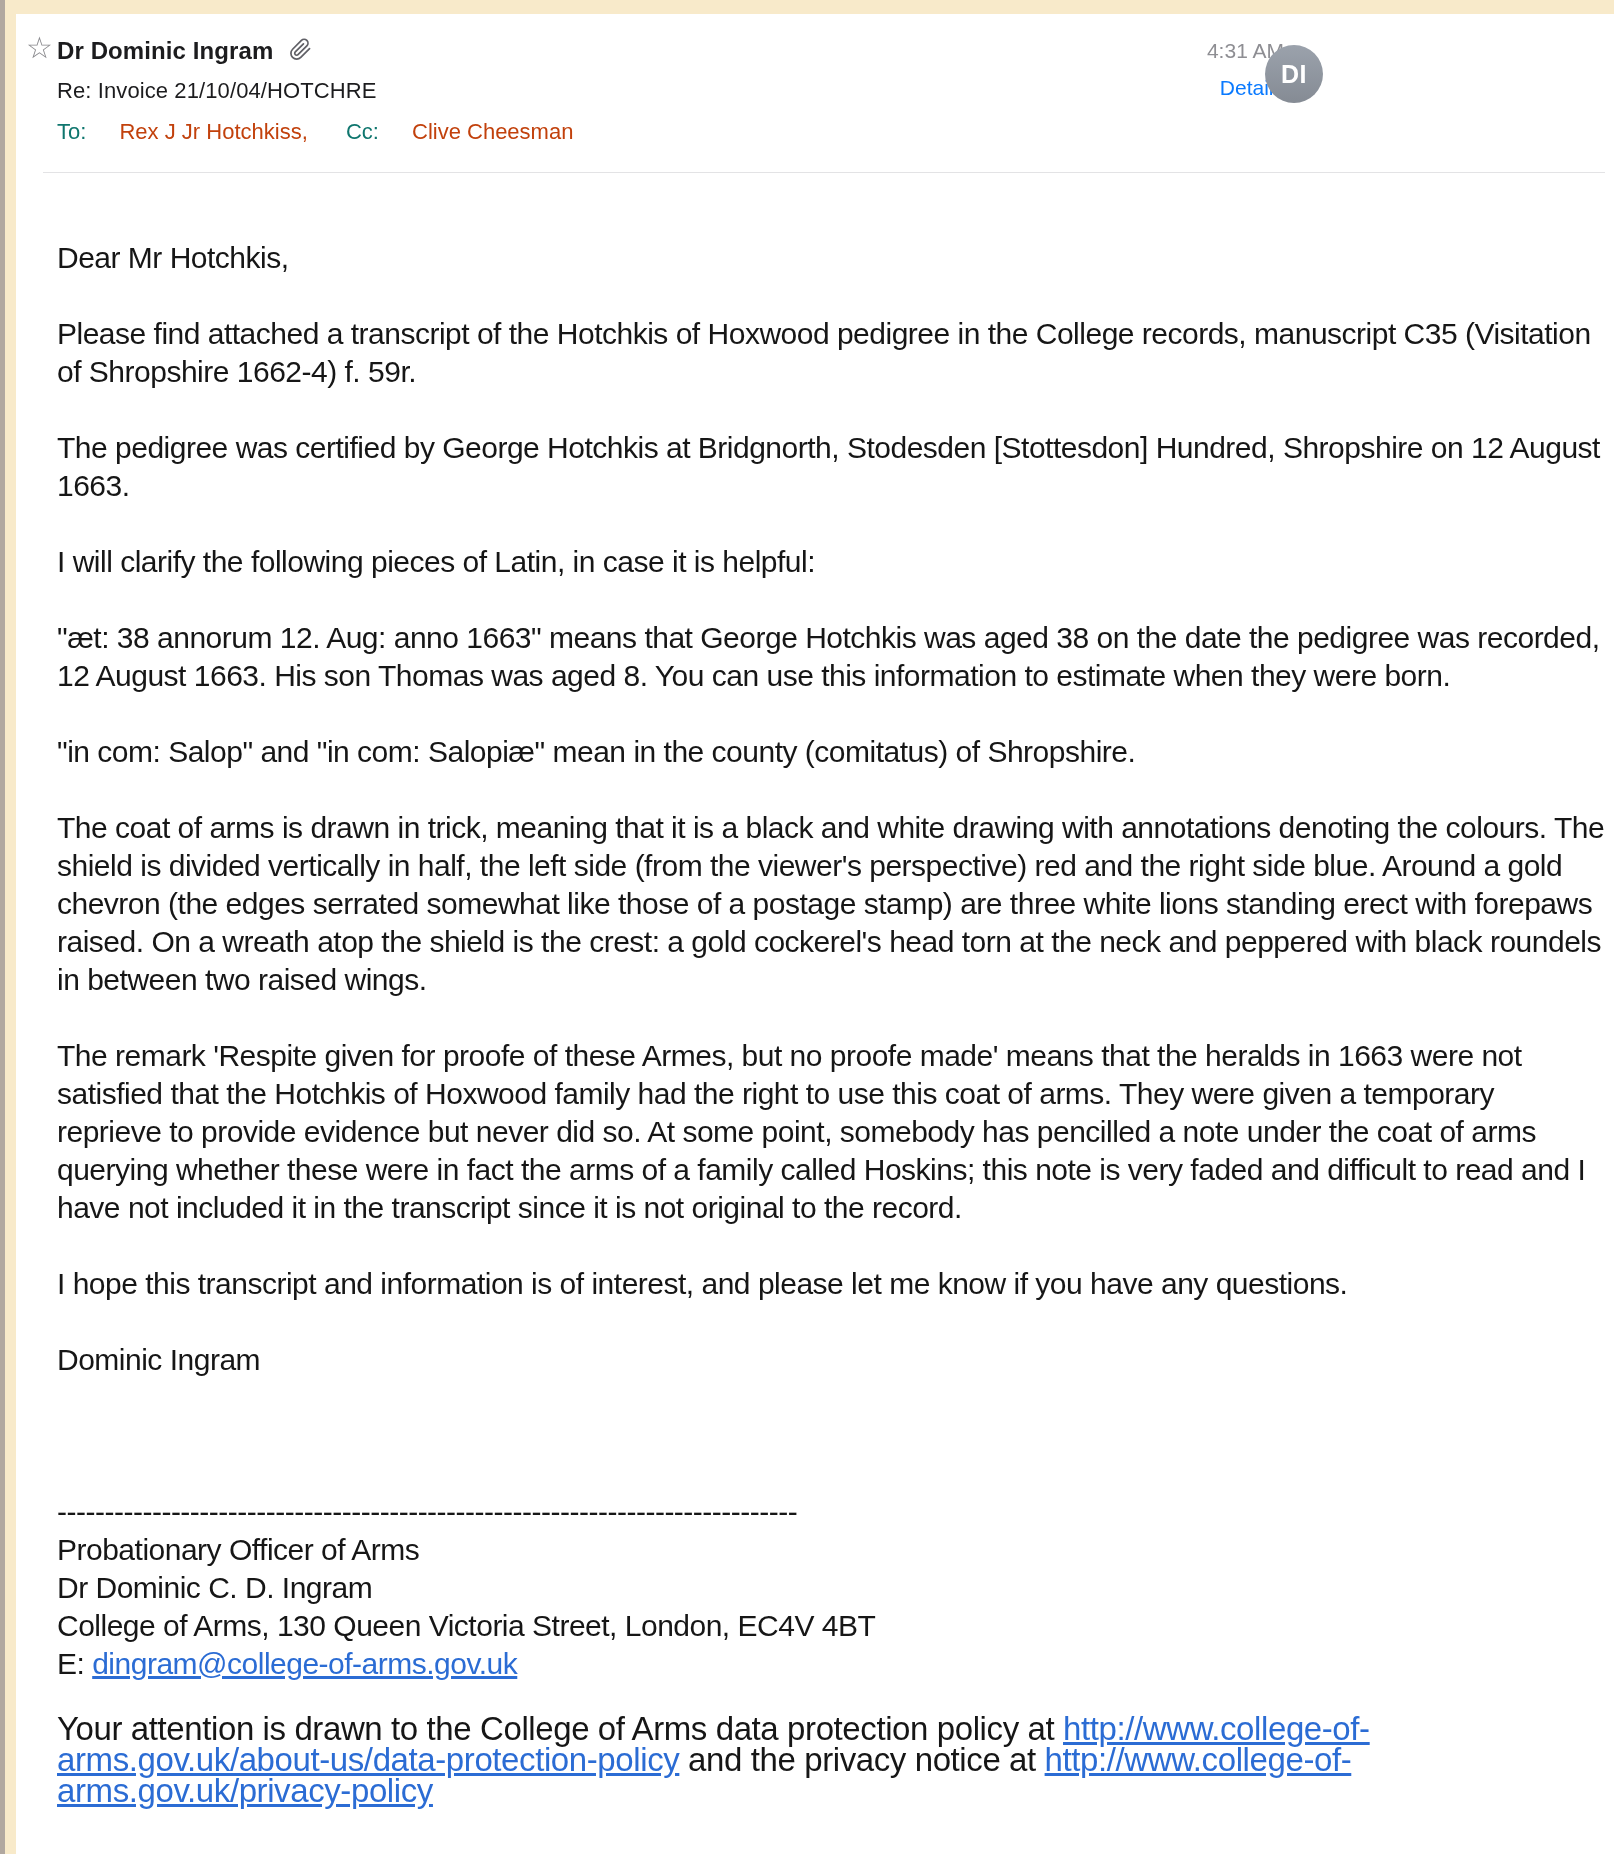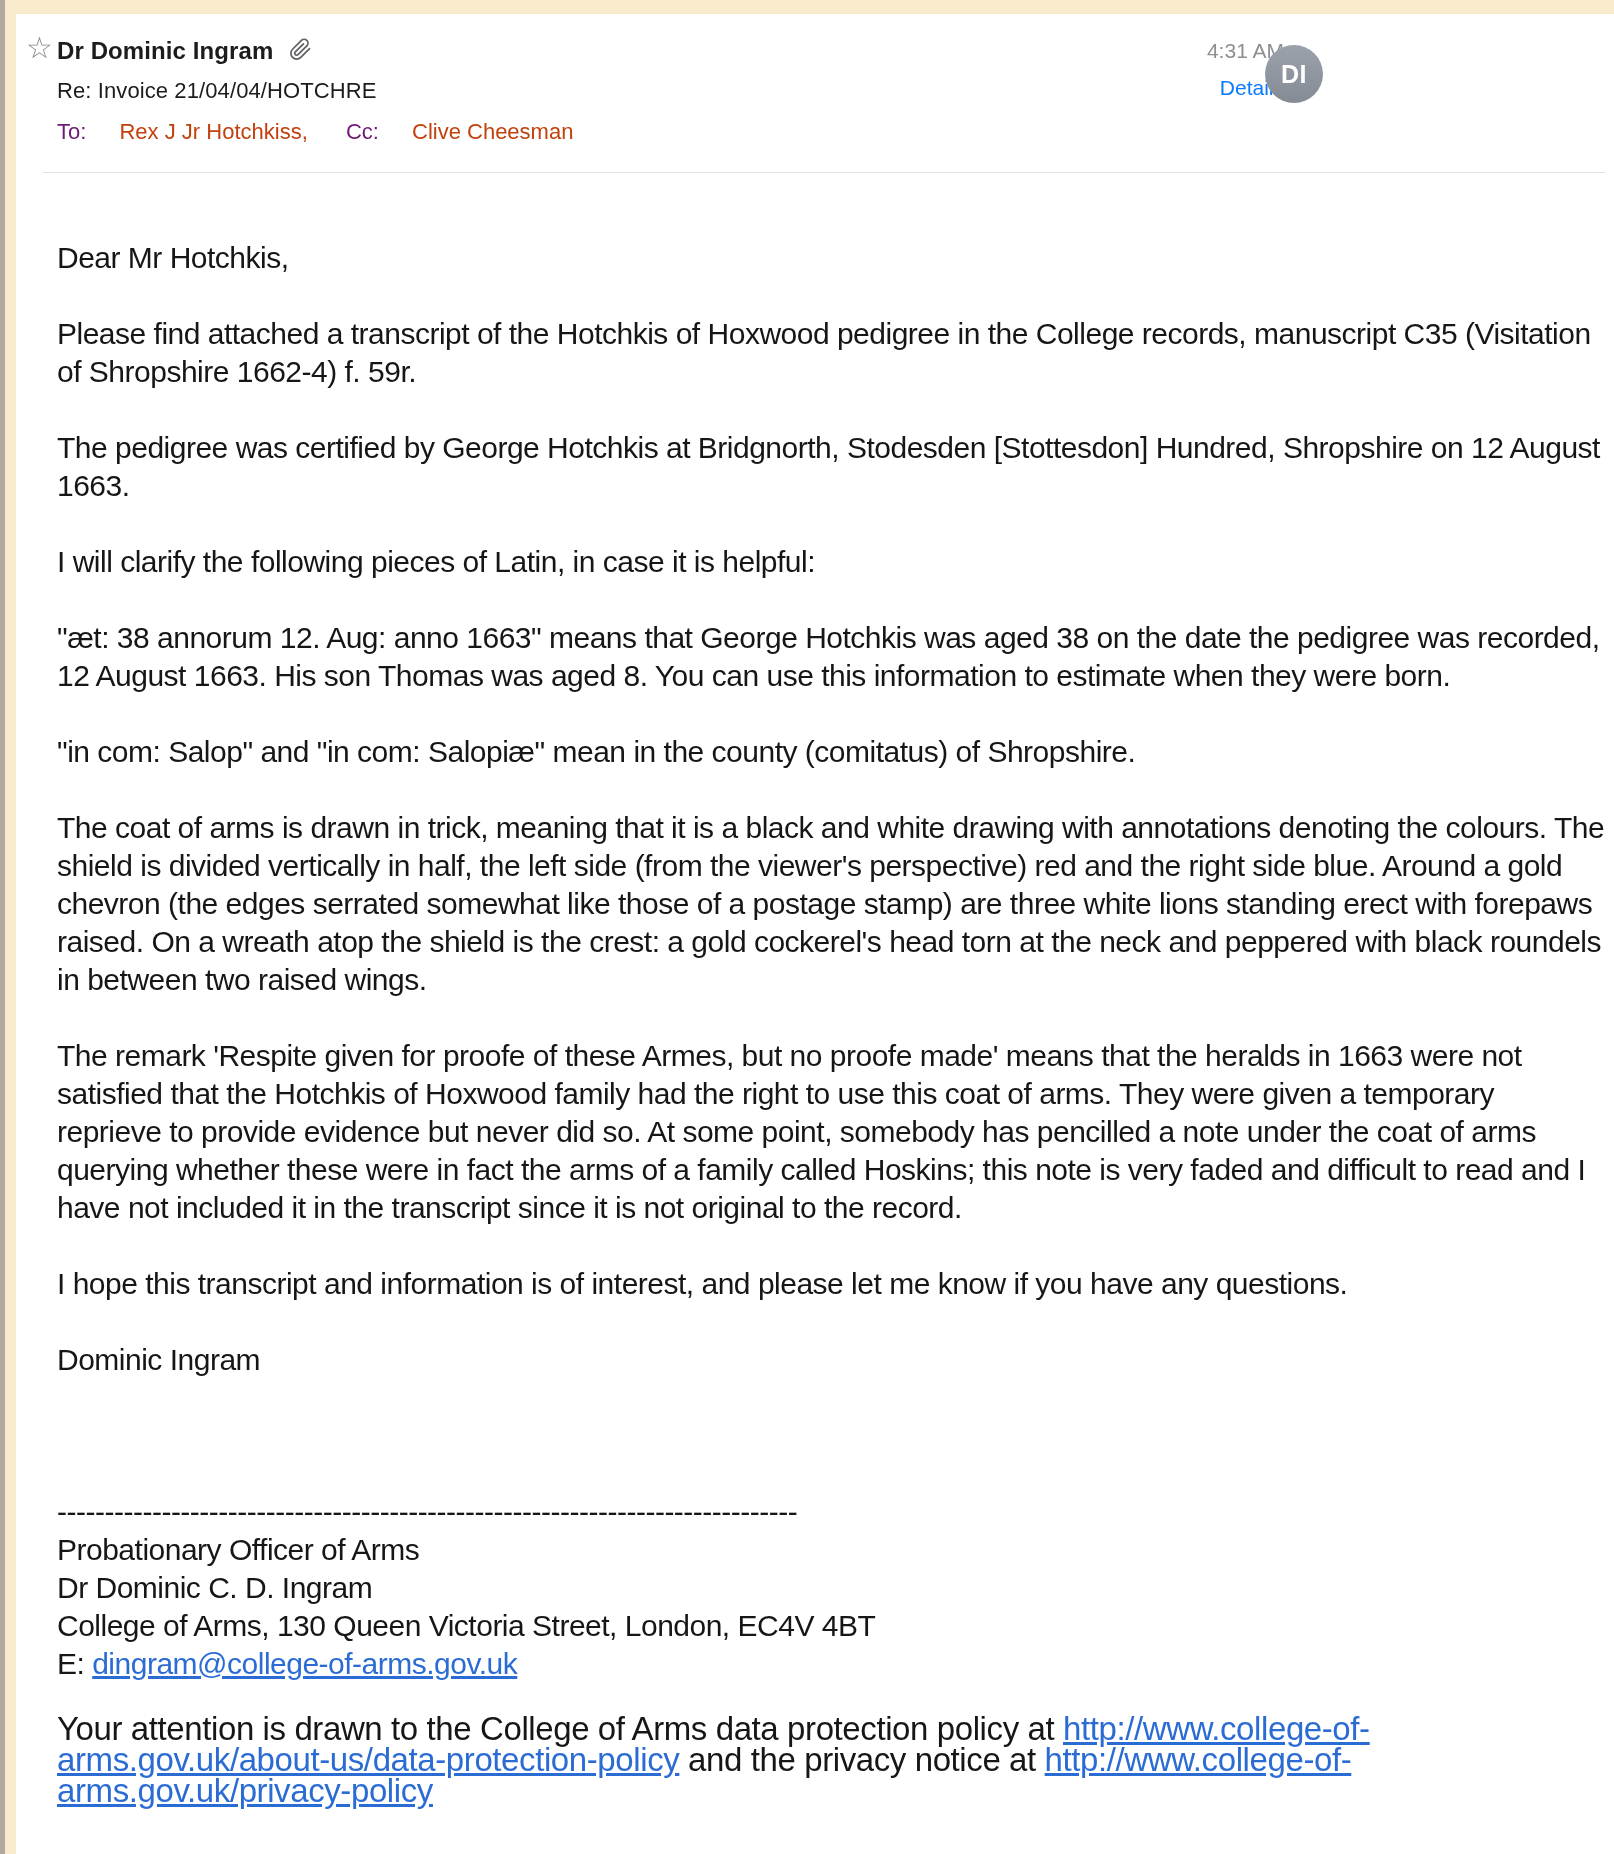--- a/index.html
+++ b/index.html
@@ -37,21 +37,21 @@
   .star {
     position: absolute; left: -31px; top: -3px;
     font-size: 30px; line-height: 30px; color: #8a8a8e;
     cursor: default;
   }
   .sender-name { font-size: 24px; font-weight: bold; color: #1c1c1e; letter-spacing: 0.1px; }
   .clip { margin-left: 16px; margin-top: 2px; }
   .subject-row { font-size: 22px; color: #1c1c1e; margin-bottom: 15px; letter-spacing: 0.1px; }
   .to-row { font-size: 22px; color: #1c1c1e; }
   .to-row .addr { color: #c2410c; margin-left: 18px; }
-  .to-row .lbl { color: #701a75; }
+  .to-row .lbl { color: #0f766e; }
   .to-row .cc-lbl { margin-left: 32px; }
   .to-row .sp { display: inline-block; width: 9px; }
   .header-right {
     position: absolute; top: 3px; right: 321px; text-align: right;
   }
   .msg-time { font-size: 21px; color: #8e8e93; margin-bottom: 13px; }
   .details-link { font-size: 21px; color: #0a7aff; cursor: pointer; }
   .avatar {
     position: absolute; top: 6px; right: -39px;
     width: 58px; height: 58px; border-radius: 50%;
@@ -99,21 +99,21 @@
     <div class="header-left">
       <div class="sender-row">
         <span class="star">☆</span>
         <span class="sender-name">Dr Dominic Ingram</span>
         <span class="clip">
           <svg width="23" height="23" viewBox="0 0 24 24" fill="none" stroke="#606066" stroke-width="1.8" stroke-linecap="round" stroke-linejoin="round">
             <path d="M21.44 11.05l-9.19 9.19a6 6 0 0 1-8.49-8.49l9.19-9.19a4 4 0 0 1 5.66 5.66l-9.2 9.19a2 2 0 0 1-2.83-2.83l8.49-8.48"></path>
           </svg>
         </span>
       </div>
-      <div class="subject-row">Re: Invoice 21/04/04/HOTCHRE</div>
+      <div class="subject-row">Re: Invoice 21/10/04/HOTCHRE</div>
       <div class="to-row">
         <span class="lbl">To:</span><span class="sp"></span>
         <span class="addr">Rex J Jr Hotchkiss,</span>
         <span class="lbl cc-lbl">Cc:</span><span class="sp"></span>
         <span class="addr">Clive Cheesman</span>
       </div>
     </div>
     <div class="header-right">
       <div class="msg-time">4:31 AM</div>
       <div class="details-link">Details</div>

